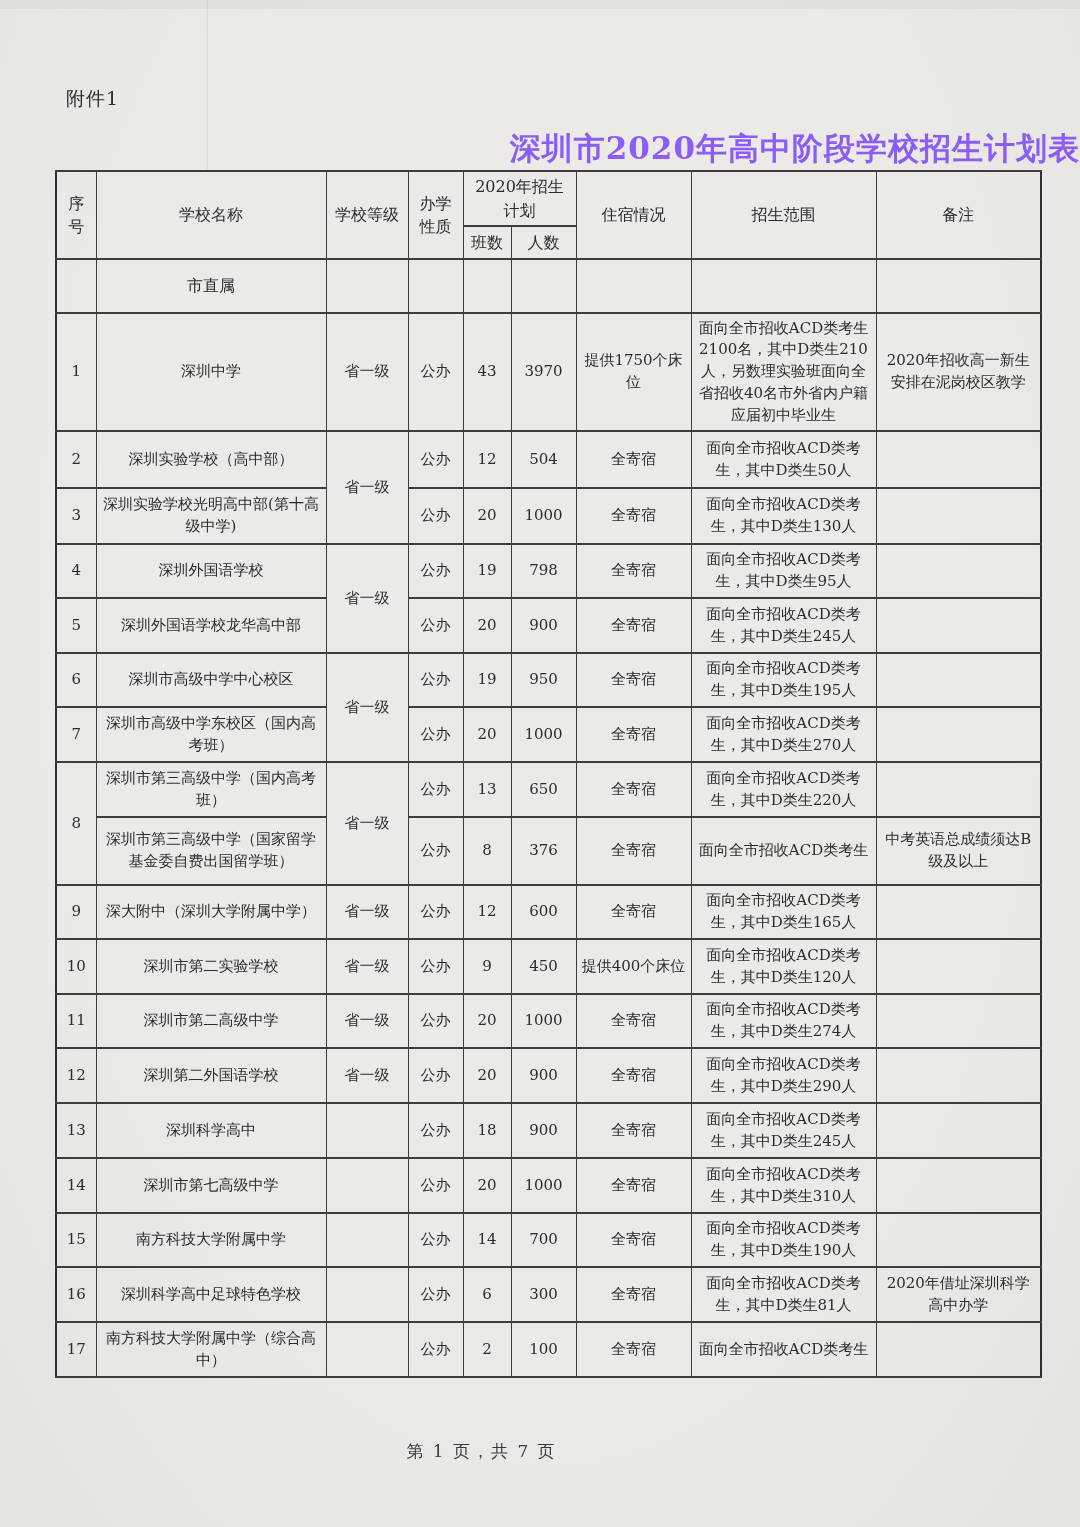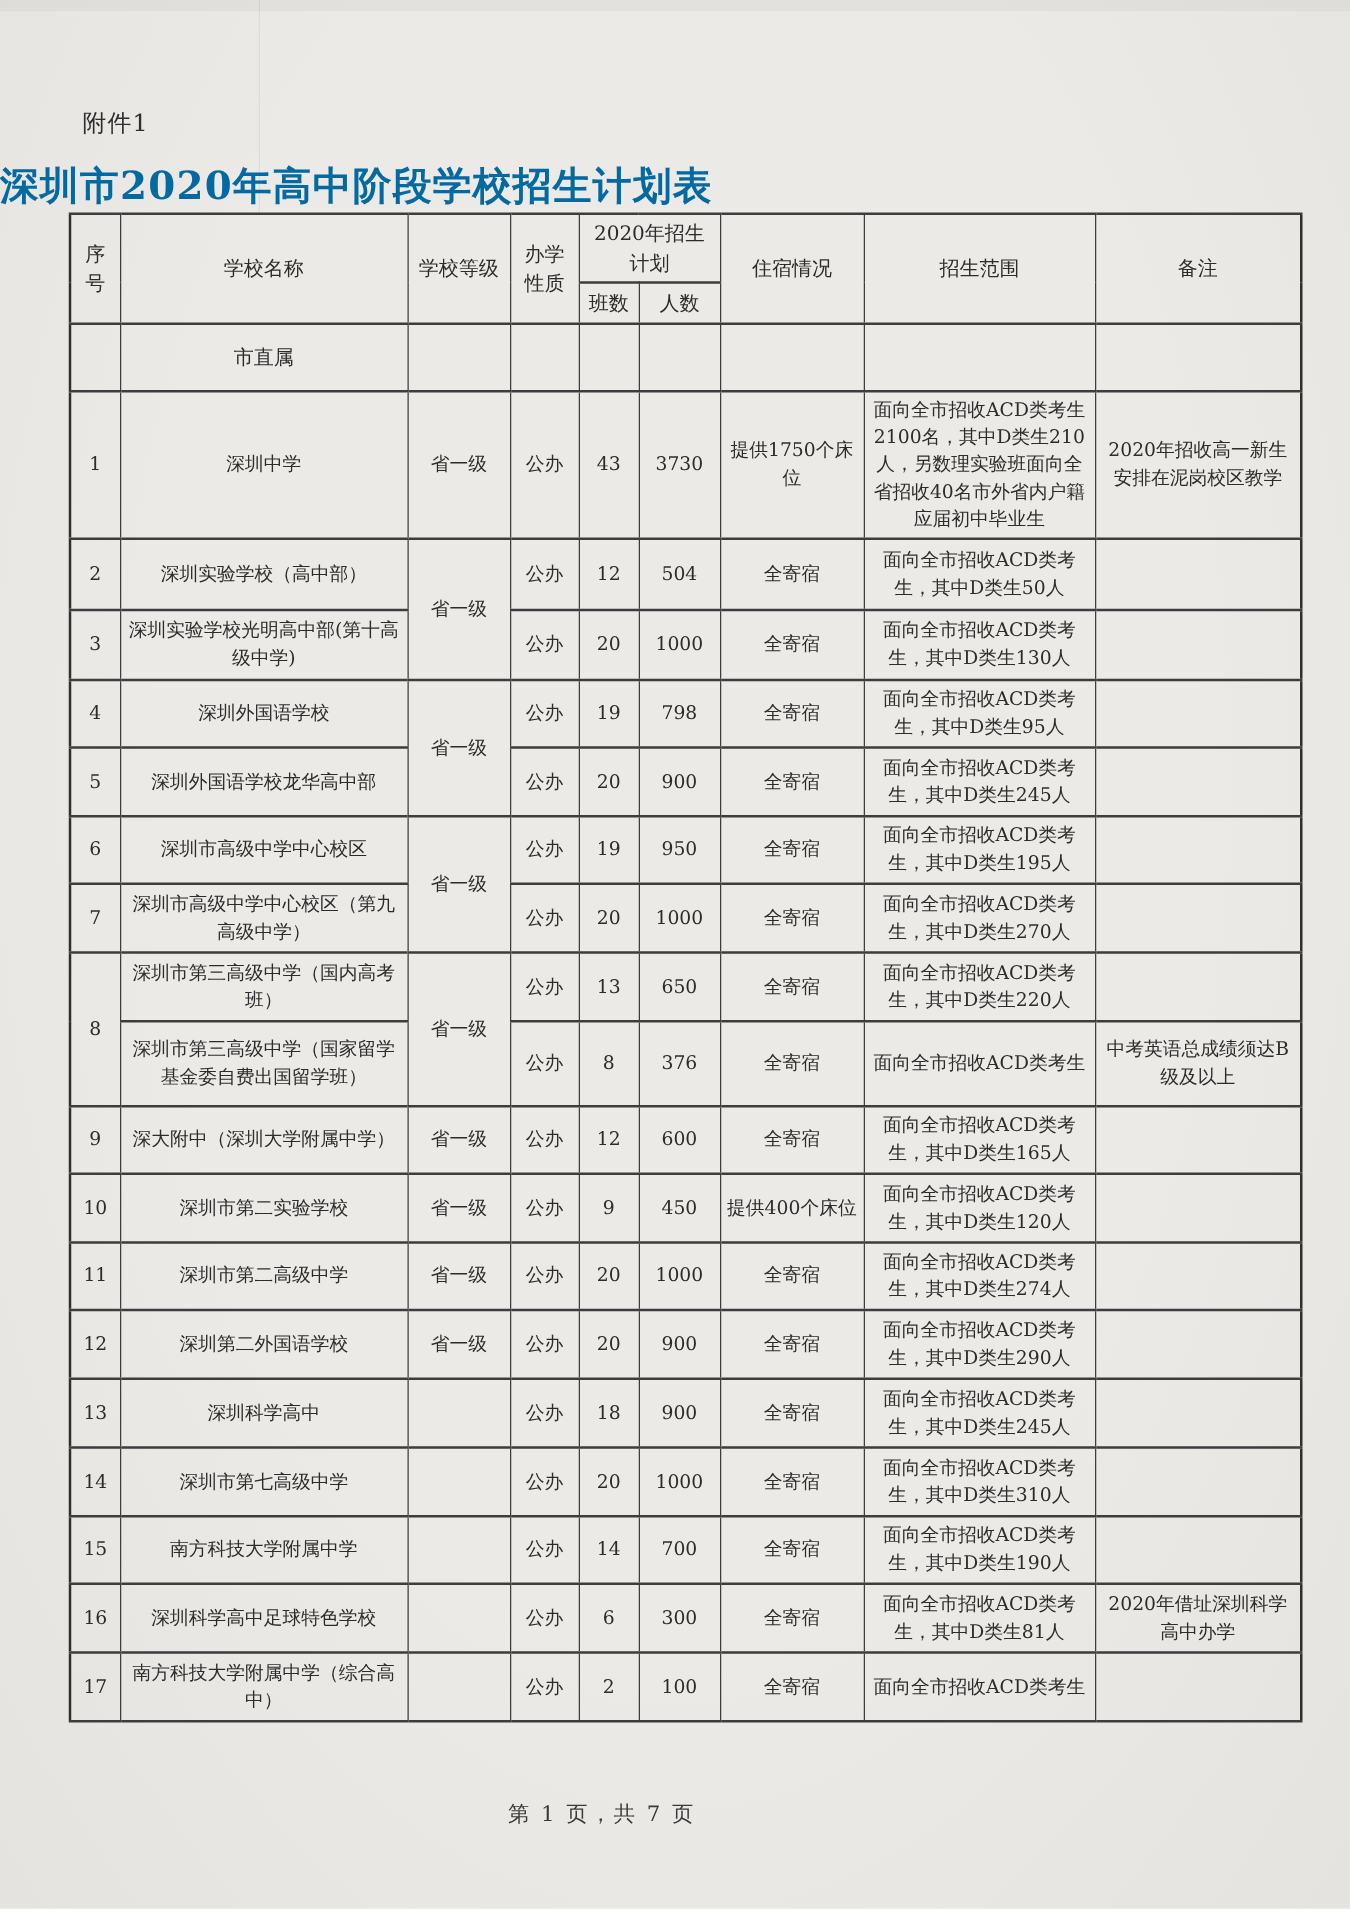--- a/index.html
+++ b/index.html
@@ -5,22 +5,22 @@
   html,body{margin:0;padding:0;}
   body{
     width:1080px;height:1527px;position:relative;overflow:hidden;
     background:radial-gradient(ellipse at 50% 40%, #ebeae7 55%, #e4e3e0 100%);
     font-family:"DejaVu Serif","Liberation Serif",serif;
     color:#2e2e2e;
   }
   .scan-line{position:absolute;left:207px;top:0;width:1px;height:170px;background:rgba(0,0,0,0.06);}
   .scan-strip{position:absolute;left:0;top:0;width:1080px;height:9px;background:rgba(0,0,0,0.035);}
   .attachment{position:absolute;left:66px;top:86px;font-size:19px;letter-spacing:1px;}
-  .title{position:absolute;left:0;top:128px;width:1080px;text-align:left;
-         font-size:31px;font-weight:bold;letter-spacing:1px;color:#0369a1;}
+  .title{position:absolute;left:0;top:128px;width:1080px;text-align:right;
+         font-size:31px;font-weight:bold;letter-spacing:1px;color:#8b5cf6;}
   table.plan{
     position:absolute;left:55px;top:170px;width:985px;
     border-collapse:collapse;table-layout:fixed;
     font-size:15px;color:#2c2c2c;
   }
   table.plan td, table.plan th{
     border:1px solid #3d3d3d;
     border-top-width:2px;border-bottom-width:2px;
     text-align:center;vertical-align:middle;
     padding:2px 5px;font-weight:normal;line-height:1.45;
@@ -81,21 +81,21 @@
         <td></td>
         <td></td>
         <td></td>
       </tr>
       <tr style="height: 118px;">
         <td>1</td>
         <td>深圳中学</td>
         <td>省一级</td>
         <td>公办</td>
         <td>43</td>
-        <td>3730</td>
+        <td>3970</td>
         <td>提供1750个床位</td>
         <td>面向全市招收ACD类考生2100名，其中D类生210人，另数理实验班面向全省招收40名市外省内户籍应届初中毕业生</td>
         <td class="left">2020年招收高一新生安排在泥岗校区教学</td>
       </tr>
       <tr style="height: 57px;">
         <td>2</td>
         <td>深圳实验学校（高中部）</td>
         <td rowspan="2">省一级</td>
         <td>公办</td>
         <td>12</td>
@@ -141,21 +141,21 @@
         <td rowspan="2">省一级</td>
         <td>公办</td>
         <td>19</td>
         <td>950</td>
         <td>全寄宿</td>
         <td>面向全市招收ACD类考生，其中D类生195人</td>
         <td></td>
       </tr>
       <tr style="height: 55px;">
         <td>7</td>
-        <td>深圳市高级中学中心校区（第九高级中学）</td>
+        <td>深圳市高级中学东校区（国内高考班）</td>
         <td>公办</td>
         <td>20</td>
         <td>1000</td>
         <td>全寄宿</td>
         <td>面向全市招收ACD类考生，其中D类生270人</td>
         <td></td>
       </tr>
       <tr style="height: 55px;">
         <td rowspan="2">8</td>
         <td>深圳市第三高级中学（国内高考班）</td>

